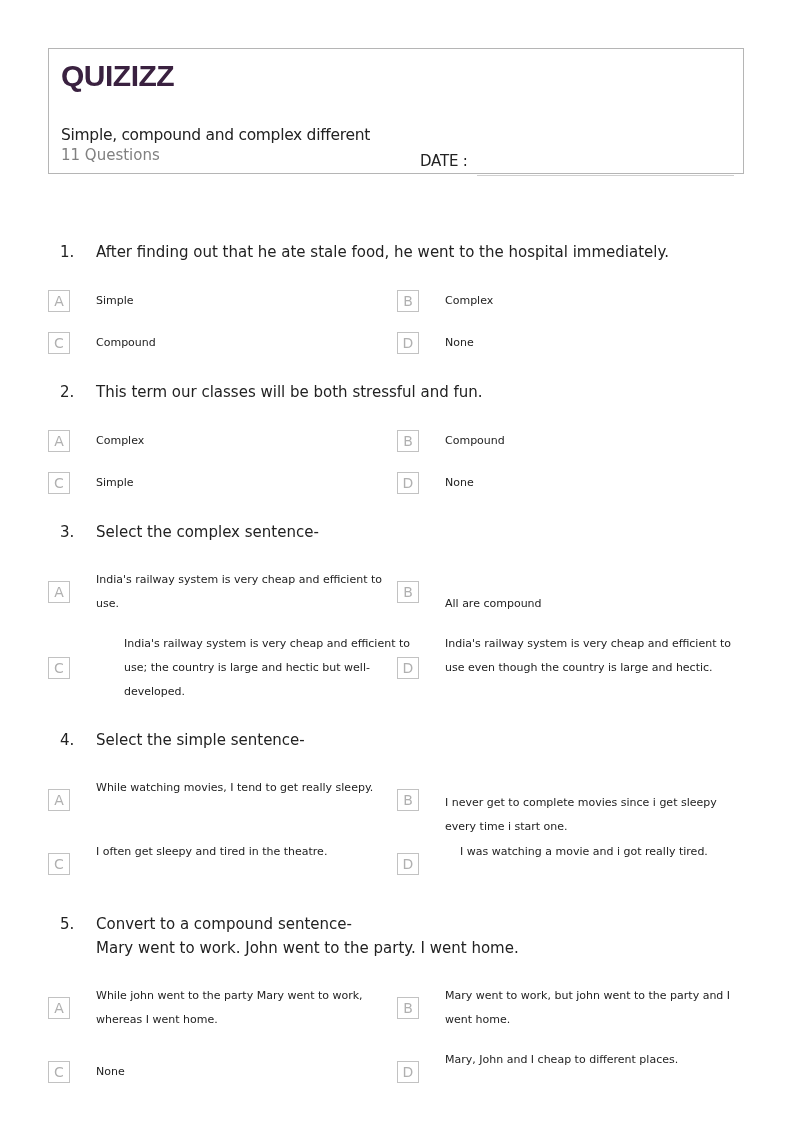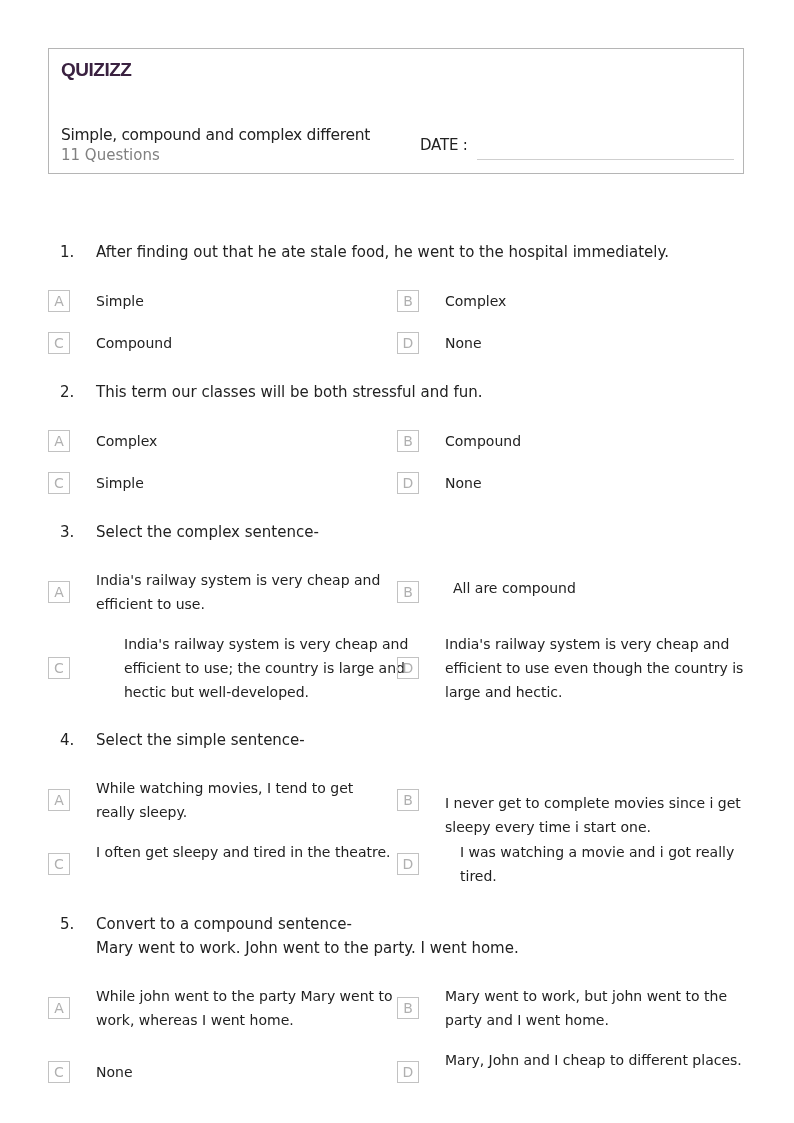--- a/index.html
+++ b/index.html
@@ -8,21 +8,21 @@
     font-family: "DejaVu Sans", "Liberation Sans", sans-serif;
     color: #222222;
   }
   .header {
     position: absolute; left: 48px; top: 48px; width: 696px; height: 126px;
     border: 1px solid #b5b5b5; box-sizing: border-box;
   }
   .logo {
     position: absolute; left: 12px; top: 10px;
     font-family: "Liberation Sans", sans-serif; font-weight: bold;
-    font-size: 19px; letter-spacing: -0.5px; color: #3a2140; text-align: center;
+    font-size: 30px; letter-spacing: -0.5px; color: #3a2140; text-align: center;
   }
   .title {
     position: absolute; left: 12px; top: 77px; font-size: 15.5px; color: #222;
     letter-spacing: -0.3px;
   }
   .subtitle {
     position: absolute; left: 12px; top: 97px; font-size: 15px; color: #808080;
   }
   .field { position: absolute; left: 371px; width: 314px; height: 24px; }
   .field-label { position: absolute; left: 0; top: 0; font-size: 15px; color: #222; letter-spacing: -0.2px; }
@@ -31,31 +31,31 @@
   .q-row { position: absolute; left: 60px; font-size: 15px; line-height: 24px; color: #222; }
   .q-num { position: absolute; left: 0; width: 30px; }
   .q-text { position: absolute; left: 36px; width: 640px; }
 
   .opt { position: absolute; width: 340px; }
   .opt-box {
     position: absolute; left: 0; width: 22px; height: 22px;
     border: 1px solid #c2c2c2; box-sizing: border-box;
     font-size: 14px; line-height: 20px; text-align: center; color: #b0b0b0;
   }
-  .opt-text { position: absolute; left: 48px; width: 300px; font-size: 14px; line-height: 24px; color: #222; }
+  .opt-text { position: absolute; left: 48px; width: 300px; font-size: 11px; line-height: 24px; color: #222; }
 </style>
 </head>
 <body>
 
 <div class="header">
   <div class="logo">QUIZIZZ</div>
   <div class="title">Simple, compound and complex different</div>
   <div class="subtitle">11 Questions</div>
 
-  <div class="field" style="top:87px;text-align:right;">
+  <div class="field" style="top:103px;text-align:right;">
     <span class="field-label">DATE  :</span>
     <div class="field-line"></div>
   </div>
 </div>
 
 <div class="q-row" style="top:240px;">
   <span class="q-num">1.</span>
   <span class="q-text">After finding out that he ate stale food, he went to the hospital immediately.</span>
 </div>
 <div class="opt" style="left:48px;top:289px;">
@@ -99,21 +99,21 @@
 <div class="q-row" style="top:520px;">
   <span class="q-num">3.</span>
   <span class="q-text">Select the complex sentence-</span>
 </div>
 <div class="opt" style="left:48px;top:568px;">
   <span class="opt-box" style="top:13px;">A</span>
   <span class="opt-text" style="top:0;">India's railway system is very cheap and efficient to use.</span>
 </div>
 <div class="opt" style="left:397px;top:568px;">
   <span class="opt-box" style="top:13px;">B</span>
-  <span class="opt-text" style="top:8px;margin-left:8px;">All are compound</span>
+  <span class="opt-text" style="top:24px;">All are compound</span>
 </div>
 <div class="opt" style="left:48px;top:632px;">
   <span class="opt-box" style="top:25px;">C</span>
   <span class="opt-text" style="top:0;margin-left:28px;">India's railway system is very cheap and efficient to use; the country is large and hectic but well-developed.</span>
 </div>
 <div class="opt" style="left:397px;top:632px;">
   <span class="opt-box" style="top:25px;">D</span>
   <span class="opt-text" style="top:0;">India's railway system is very cheap and efficient to use even though the country is large and hectic.</span>
 </div>
 

